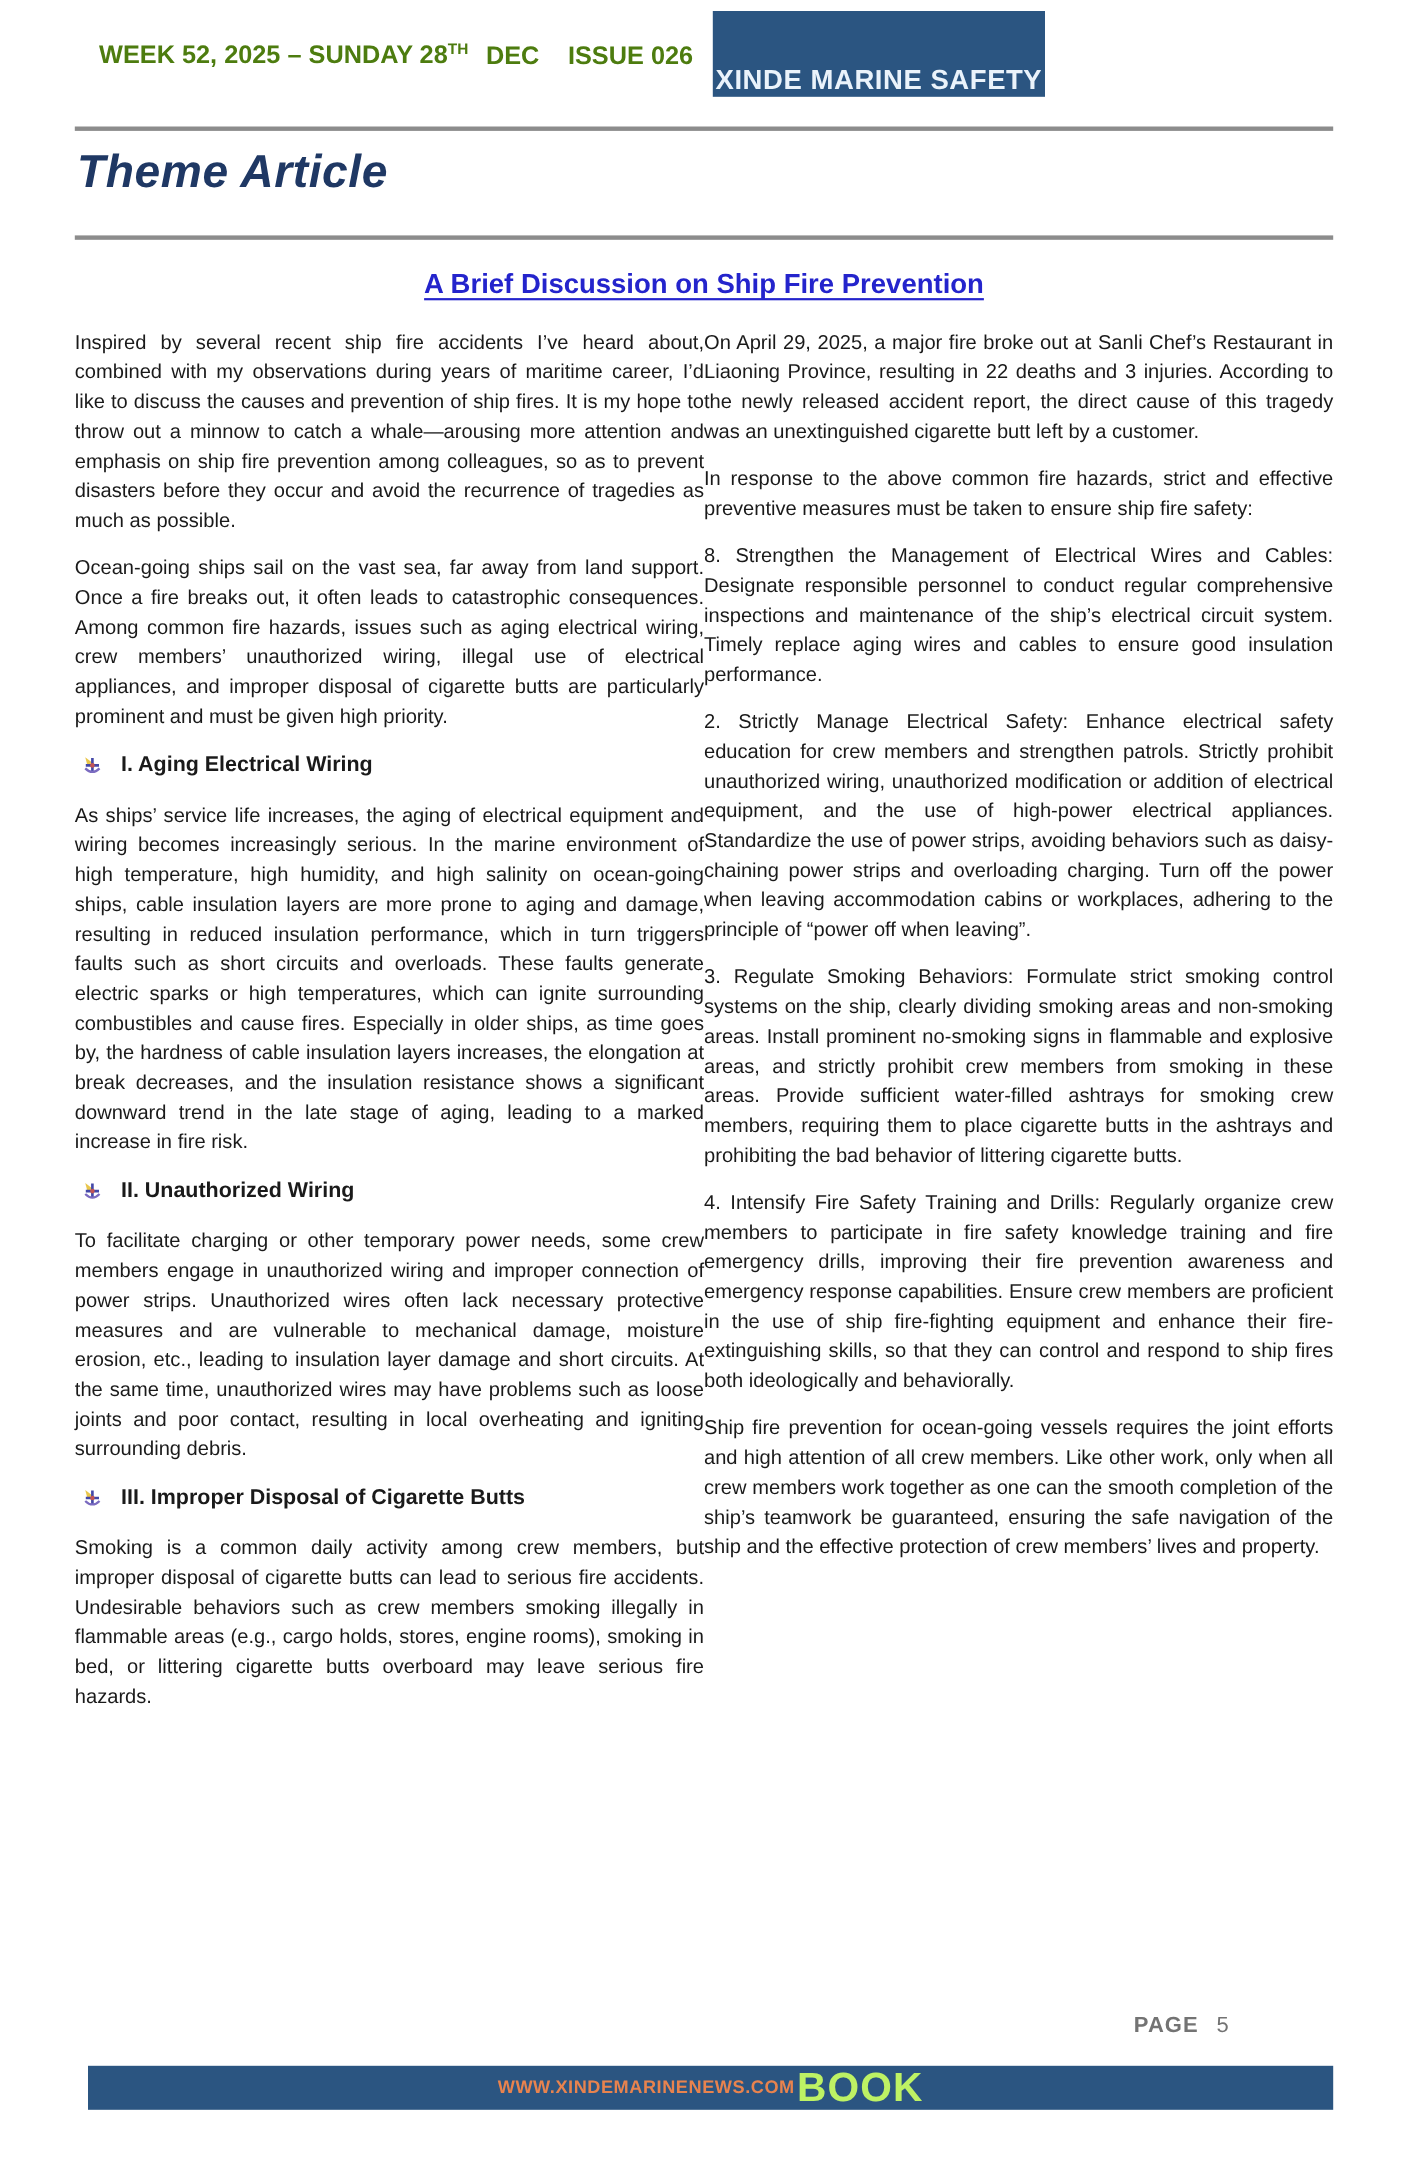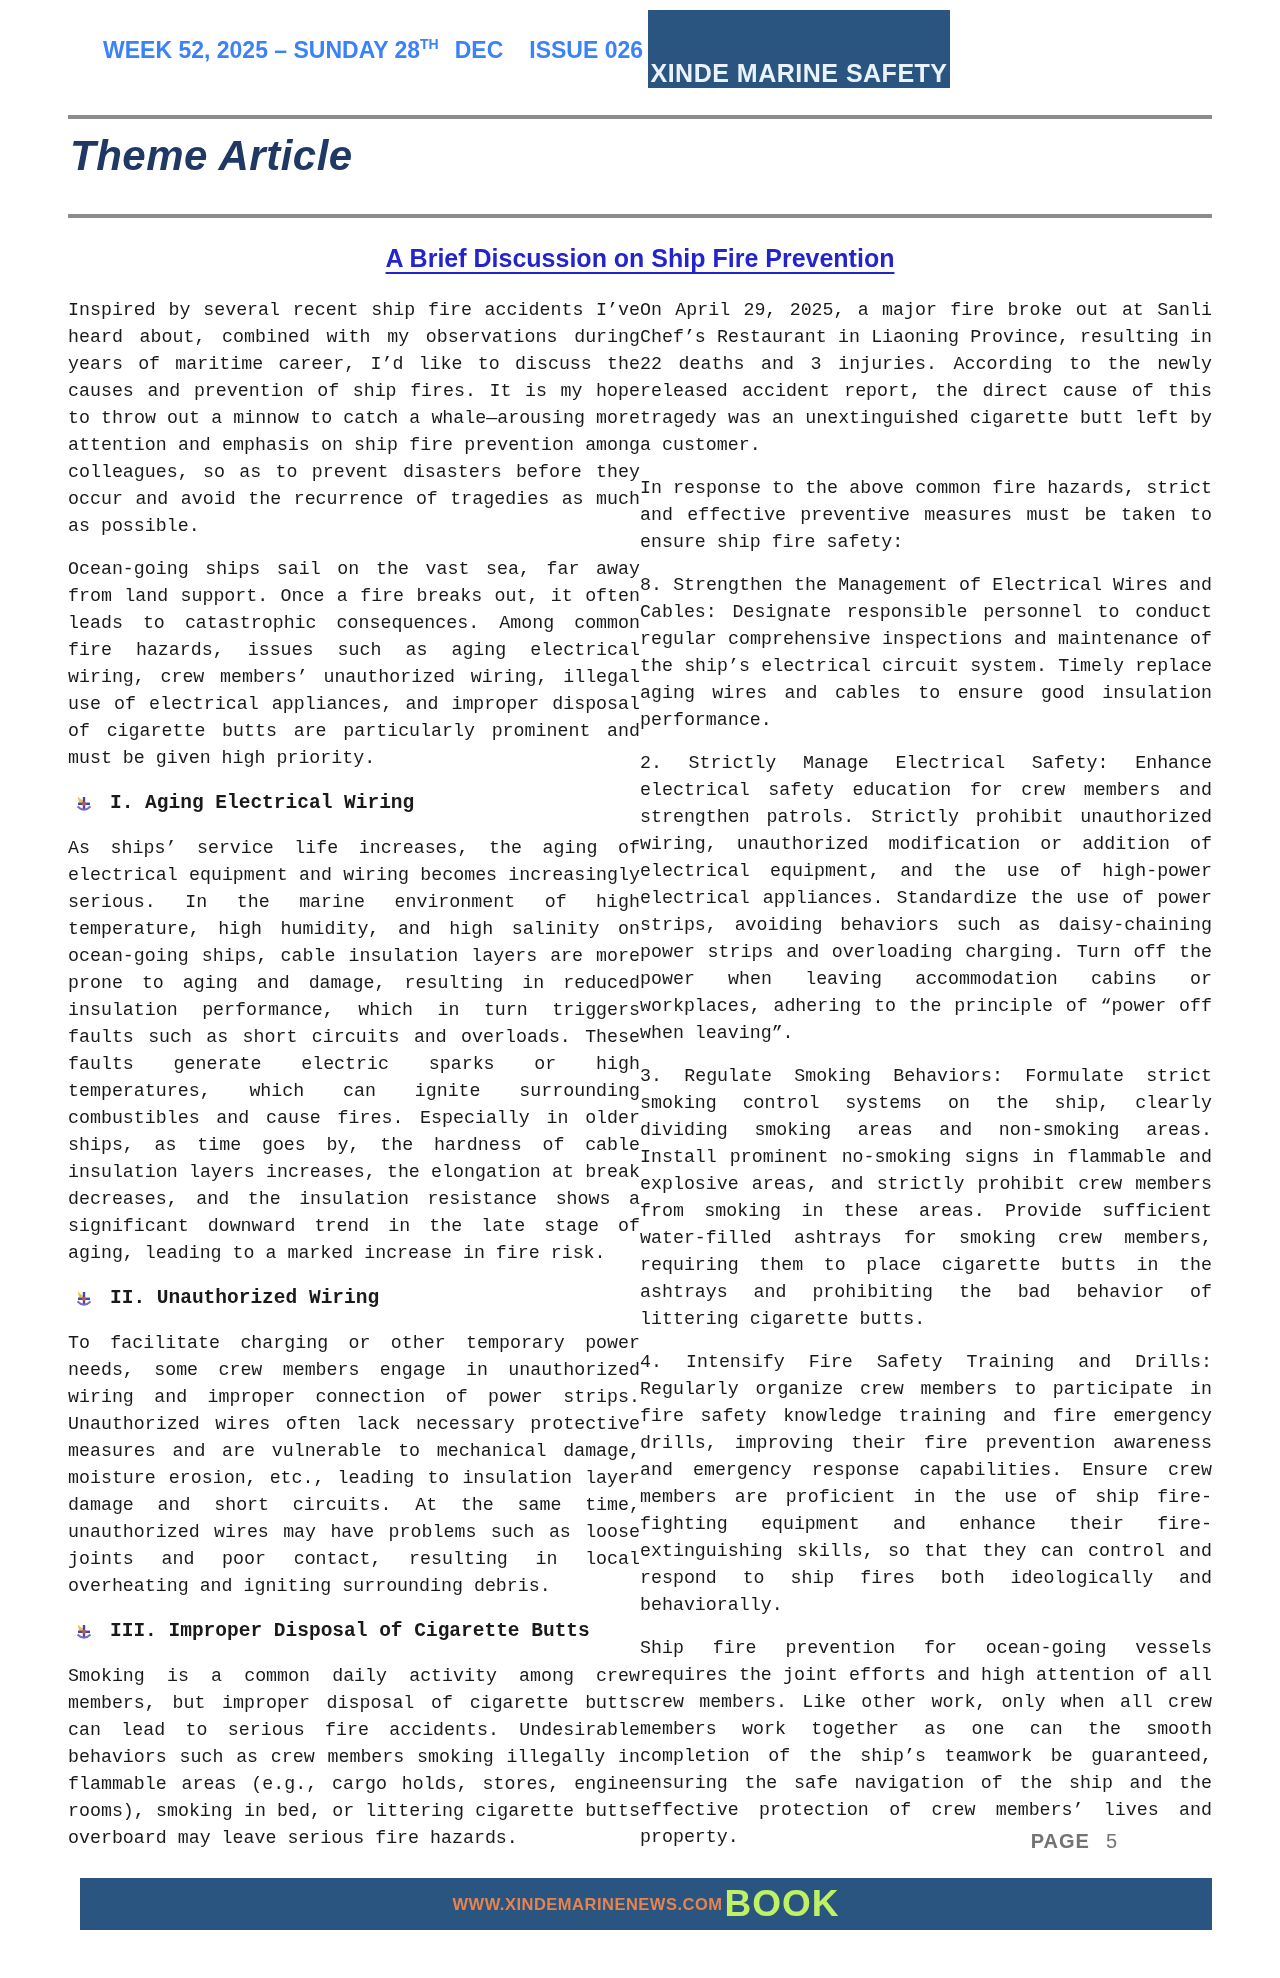--- a/index.html
+++ b/index.html
@@ -19,22 +19,22 @@
   }
   
   .header-row {
     display: flex;
     justify-content: space-between;
     align-items: flex-start;
     height: 80px;
   }
   .issue-line {
     margin-top: 26px;
-    margin-left: 35px;
-    color: #3b82f6;
+    margin-left: 22px;
+    color: #4d7c0f;
     font-weight: bold;
     font-size: 23px;
     white-space: nowrap;
   }
   .issue-line .sup {
     font-size: 14px;
     vertical-align: super;
     letter-spacing: 0;
   }
   .issue-line .month { margin-left: 16px; }
@@ -80,21 +80,20 @@
   .article-title span {
     color: #2424CC;
     text-decoration: underline;
     text-decoration-thickness: 2px;
     text-underline-offset: 5px;
     cursor: pointer;
   }
   
   .columns {
     display: flex;
-    font-family: Liberation Mono, monospace;
   }
   .col {
     flex: 1 1 0;
     font-size: 18.3px;
     line-height: 27px;
     color: #1a1a1a;
     text-align: justify;
   }
   .body-para {
     margin: 0 0 16px 0;
@@ -121,21 +120,21 @@
     color: #737373;
     white-space: nowrap;
   }
   .page-num .pn-label { font-weight: bold; letter-spacing: 1px; }
   .page-num .pn-value { margin-left: 16px; font-weight: normal; }
   .footer-bar {
     position: absolute;
     top: 1878px;
     left: 68px;
     right: 68px;
-    height: 52px;
+    height: 40px;
     background: #2B5581;
     display: flex;
     align-items: center;
     justify-content: center;
     margin-left: 12px;
   }
   .footer-site {
     color: #E8834E;
     font-weight: bold;
     font-size: 16.5px;

